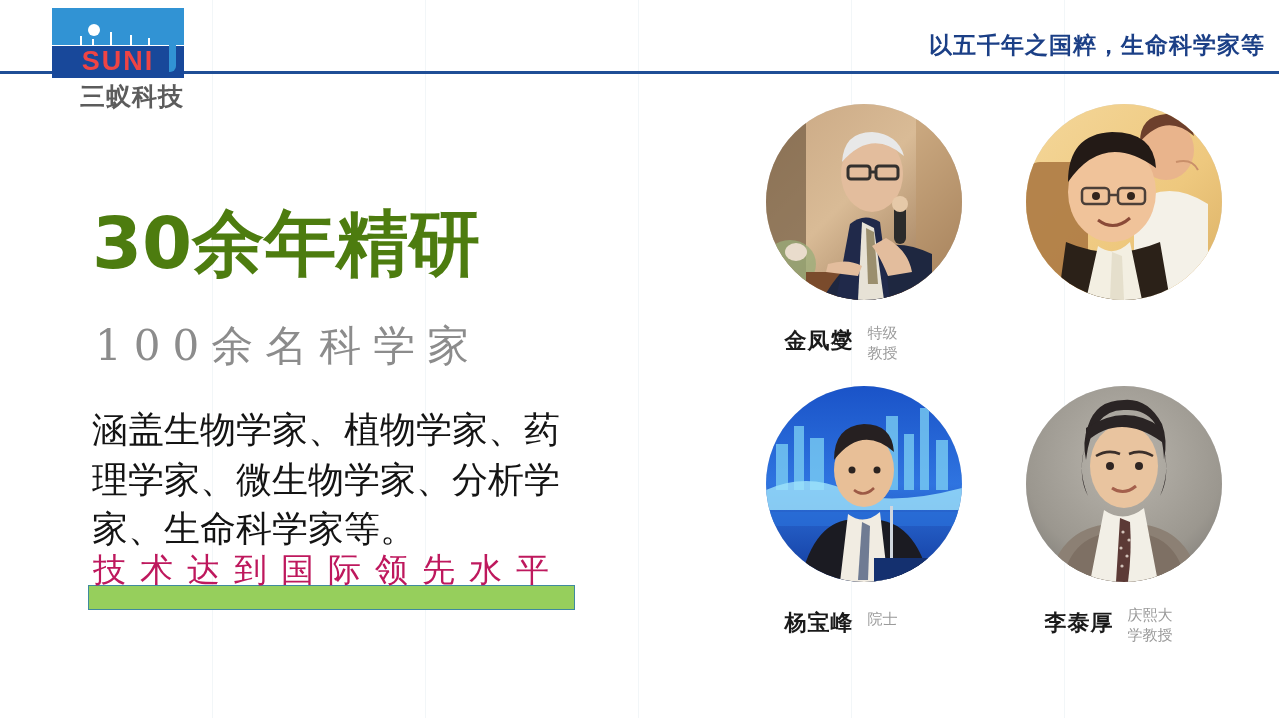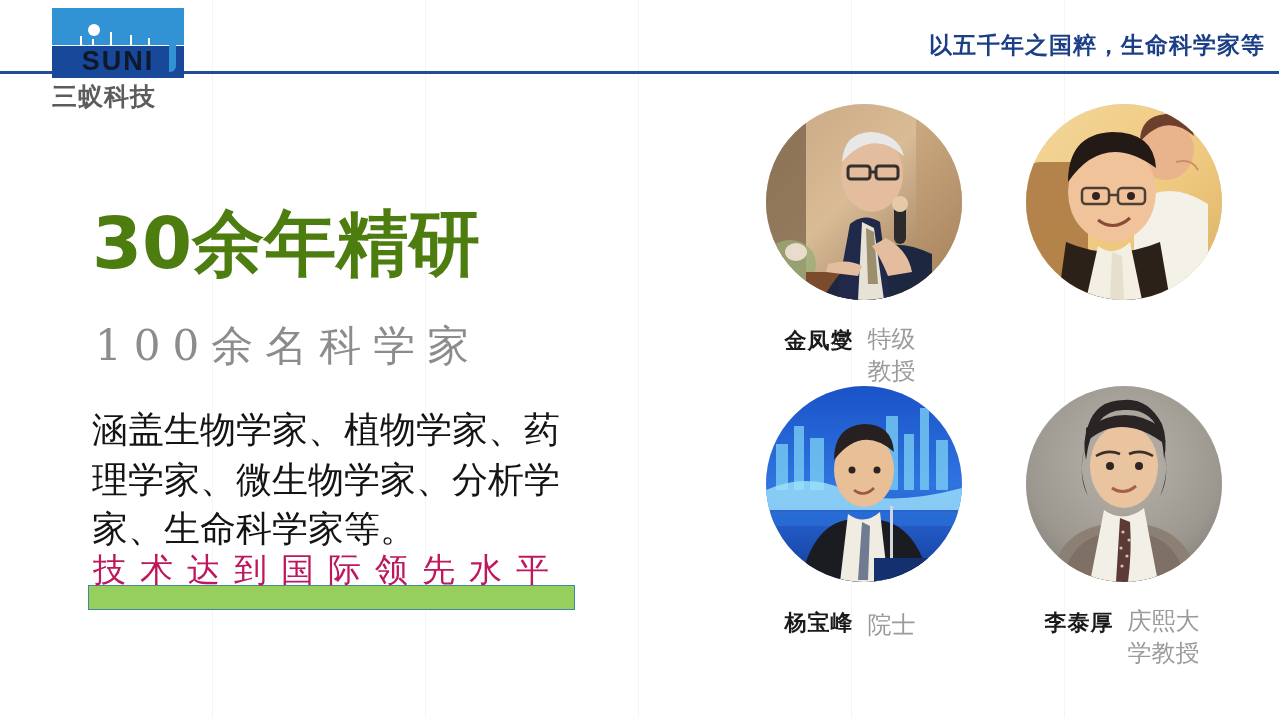--- a/index.html
+++ b/index.html
@@ -85,41 +85,41 @@
     height: 2px;
     background: #ffffff;
   }
   .logo-suni {
     position: absolute;
     left: 0; top: 38px;
     width: 132px;
     height: 32px;
     line-height: 31px;
     text-align: center;
-    color: #0f172a;
+    color: #ef4444;
     font-size: 27px;
     font-weight: bold;
     letter-spacing: 2px;
     font-family: "Liberation Sans", sans-serif;
   }
   .logo-tail {
     position: absolute;
     right: 8px;
     top: 2px;
     width: 7px;
     height: 62px;
     background: #3193d4;
     border-bottom-right-radius: 6px;
   }
   .logo-sub {
     position: absolute;
     left: 0;
     top: 72px;
     width: 132px;
-    text-align: left;
+    text-align: right;
     color: #5c5c5c;
     font-size: 25px;
     font-weight: bold;
     letter-spacing: 1px;
     font-family: "DejaVu Sans", "Liberation Sans", sans-serif;
   }
   .slogan {
     position: absolute;
     right: 14px;
     top: 30px;
@@ -232,21 +232,21 @@
     color: #1a1a1a;
     font-size: 22px;
     font-weight: bold;
     letter-spacing: 1px;
     white-space: nowrap;
     font-family: "DejaVu Sans", "Liberation Sans", sans-serif;
     padding-top: 2px;
   }
   .exp-title {
     color: #9b9b9b;
-    font-size: 24px;
+    font-size: 15px;
     line-height: 1.32;
     width: 76px;
     font-family: "DejaVu Sans", "Liberation Sans", sans-serif;
   }
   .exp-title.single { padding-top: 4px; }
 </style>
 </head>
 <body>
 
 <div id="slide">

